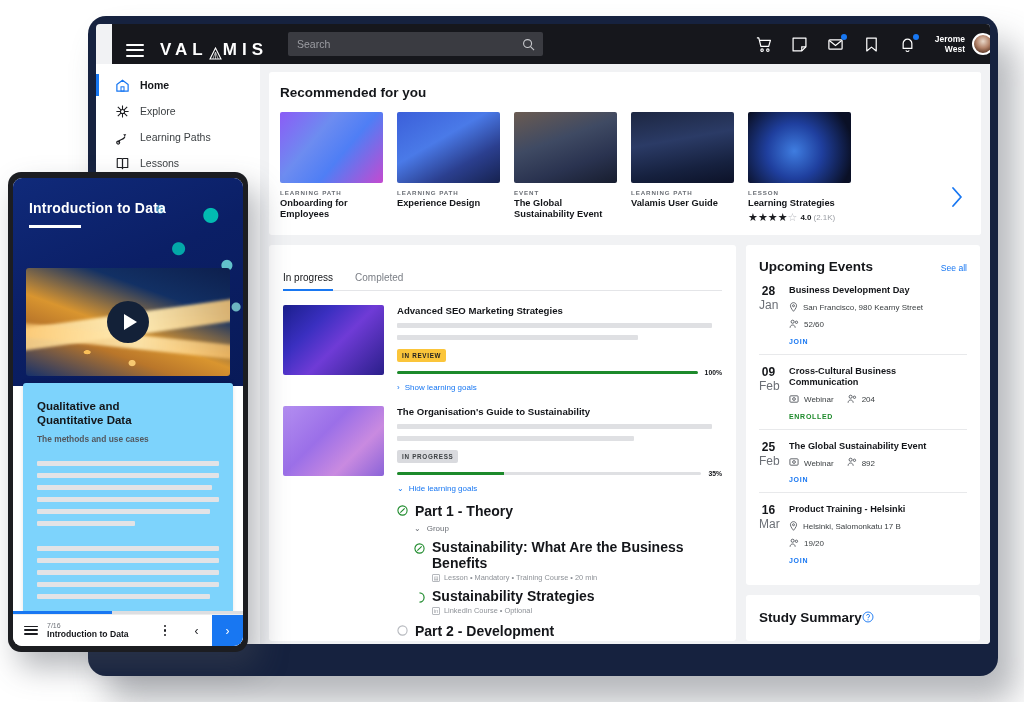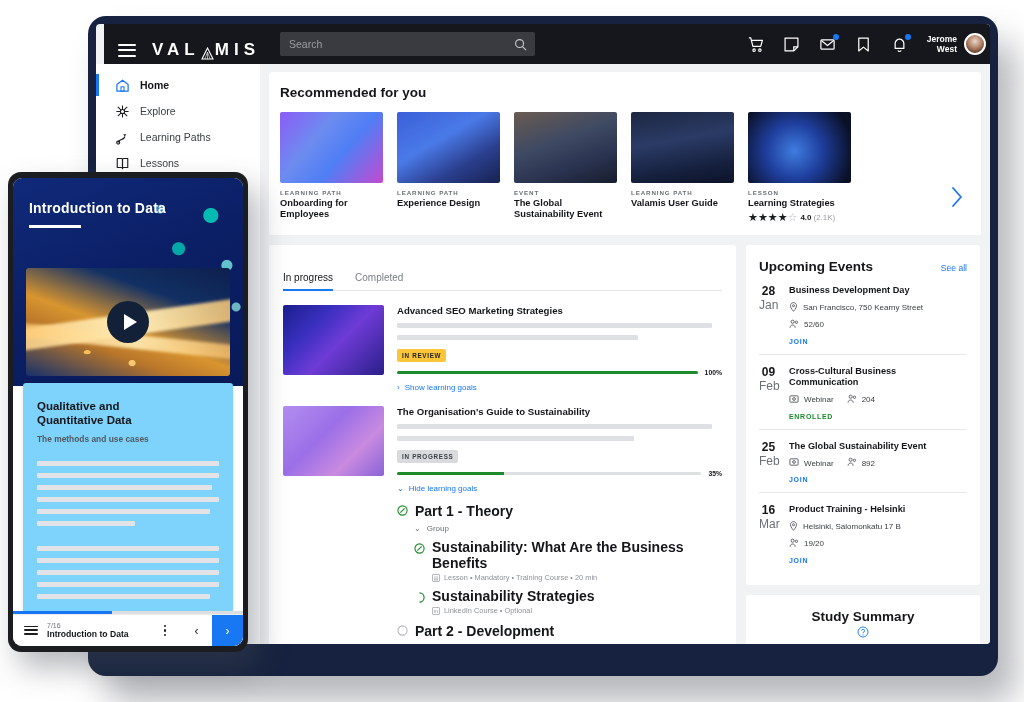--- a/index.html
+++ b/index.html
@@ -22,21 +22,21 @@
   .screen {
     position: absolute; left: 96px; top: 24px;
     width: 894px; height: 620px;
     background: #f1f2f4;
     border-radius: 4px;
     overflow: hidden;
   }
 
   
   .topbar {
-    position: absolute; left: 8px; top: 0; width: 894px; height: 52px;
+    position: absolute; left: 16px; top: 0; width: 894px; height: 52px;
     background: #16171c;
     display: flex; align-items: center;
   }
   .hamburger { width: 18px; height: 13px; margin-left: 14px; cursor: pointer; }
   .hamburger i { display:block; height:2px; background:#fff; margin-bottom:3.5px; border-radius:1px;}
   .hamburger i:last-child{margin-bottom:0;}
   .logo {
     margin-left: 16px; color: #fff;
     font-size: 17px; font-weight: 700; letter-spacing: 5px;
     display: flex; align-items: center;
@@ -147,21 +147,21 @@
   .ev-date { width:19px; text-align:center; flex:0 0 19px;}
   .ev-day { font-size:12px; font-weight:700; color:#14161a; line-height:13px;}
   .ev-mon { font-size:12px; color:#6b6f76; }
   .ev-title { font-size:9.2px; font-weight:700; color:#14161a; line-height:11.5px;}
   .ev-meta { display:flex; align-items:center; gap:5px; font-size:8px; color:#3c4043; margin-top:5px;}
   .ev-meta-row { display:flex; gap:13px; }
   .ev-cta { font-size:7px; font-weight:700; letter-spacing:.7px; margin-top:7px; cursor:pointer;}
   .ev-cta.join { color:#1877f2; }
   .ev-cta.enrolled { color:#1d8a2b; cursor:default;}
 
-  .study { margin-top:10px; padding:14px 13px; display:flex; justify-content:flex-start; align-items:center;flex-direction:column;}
+  .study { margin-top:10px; padding:14px 13px; display:flex; justify-content:flex-start; align-items:center;}
   .study h2 { font-size:13.5px; font-weight:700; color:#14161a;}
 
   
   .tablet {
     position:absolute; left:8px; top:172px; width:240px; height:480px;
     background:#1c1d21; border-radius:13px;
     box-shadow: 10px 16px 30px rgba(70,75,85,.40);
     padding:6px 5px;
   }
   .tscreen { width:230px; height:468px; background:#fff; border-radius:9px; overflow:hidden; position:relative;}
@@ -524,21 +524,21 @@
               </div>
               <div style="flex:1">
                 <div class="ev-title">Business Development Day</div>
                 <div class="ev-meta">
                   <span>
                     <svg width="9" height="10" viewBox="0 0 10 11">
                         <path d="M5 .7c2 0 3.4 1.5 3.4 3.4C8.4 6.6 5 10.3 5 10.3S1.6 6.6 1.6 4.1C1.6 2.2 3 .7 5 .7z" fill="none" stroke="#53575e" stroke-width="1"></path>
                         <circle cx="5" cy="4.1" r="1.1" fill="none" stroke="#53575e" stroke-width="1"></circle>
                       </svg>
                   </span>
-                  <span>San Francisco, 750 Kearny Street</span>
+                  <span>San Francisco, 980 Kearny Street</span>
                 </div>
                 <div class="ev-meta">
                   <span>
                     <svg width="10" height="10" viewBox="0 0 11 11">
                         <circle cx="4" cy="3" r="1.7" fill="none" stroke="#53575e" stroke-width="1"></circle>
                         <path d="M1.2 9.6c0-1.8 1.3-3 2.8-3s2.8 1.2 2.8 3" fill="none" stroke="#53575e" stroke-width="1"></path>
                         <circle cx="8.2" cy="3.6" r="1.3" fill="none" stroke="#53575e" stroke-width="1"></circle>
                       </svg>
                   </span>
                   <span>52/60</span>

